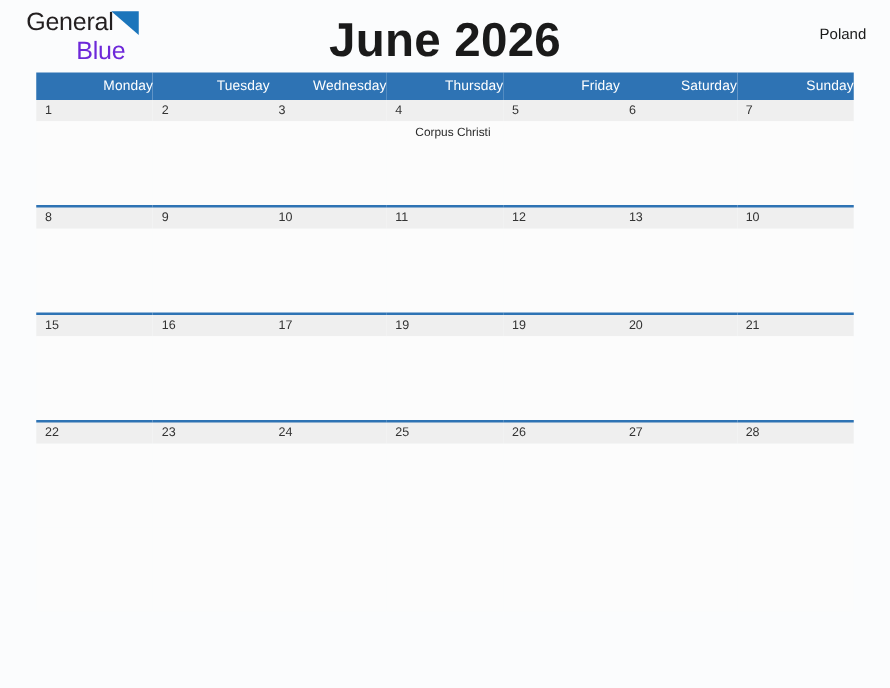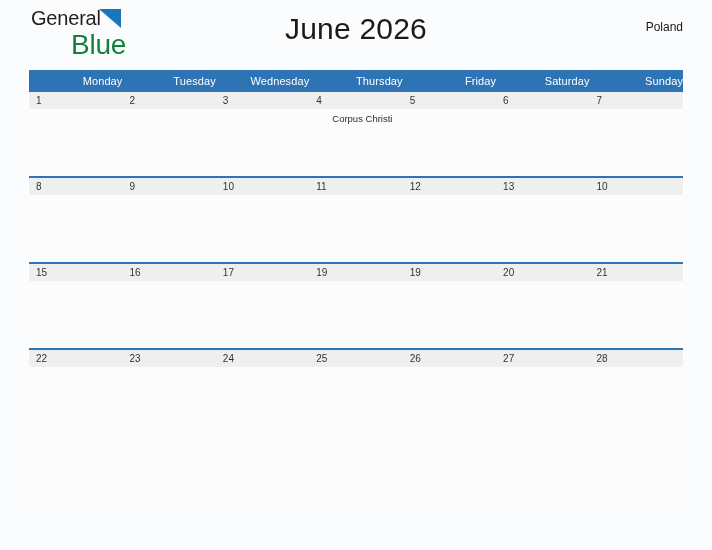--- a/index.html
+++ b/index.html
@@ -18,22 +18,22 @@
   .page {
     position: relative;
     width: 712px;
     height: 550px;
     box-sizing: border-box;
   }
 
   
   .top-bar {
     position: relative;
-    height: 70px;
-    margin: 0 29px;
+    height: 58px;
+    margin: 0 19px;
   }
 
   .logo {
     position: absolute;
     left: 2px;
     top: 8px;
     width: 120px;
     height: 46px;
     line-height: 1;
   }
@@ -50,35 +50,35 @@
     left: 68px;
     top: 1px;
     width: 0;
     height: 0;
     border-top: 19px solid #1b75bb;
     border-left: 22px solid transparent;
     display: block;
   }
   .logo-row2 {
     display: block;
-    font-size: 28px;
-    color: #15803d;
+    font-size: 20px;
+    color: #6d28d9;
     margin-left: 40px;
     margin-top: 1px;
     letter-spacing: -0.2px;
   }
 
   .title {
     position: absolute;
     left: 0;
     right: 0;
     top: 12px;
     text-align: center;
-    font-size: 30px;
-    font-weight: 400;
+    font-size: 38px;
+    font-weight: 700;
     color: #1a1a1a;
     letter-spacing: 0.2px;
   }
 
   .region {
     position: absolute;
     right: 0;
     top: 20px;
     font-size: 12px;
     color: #1a1a1a;

